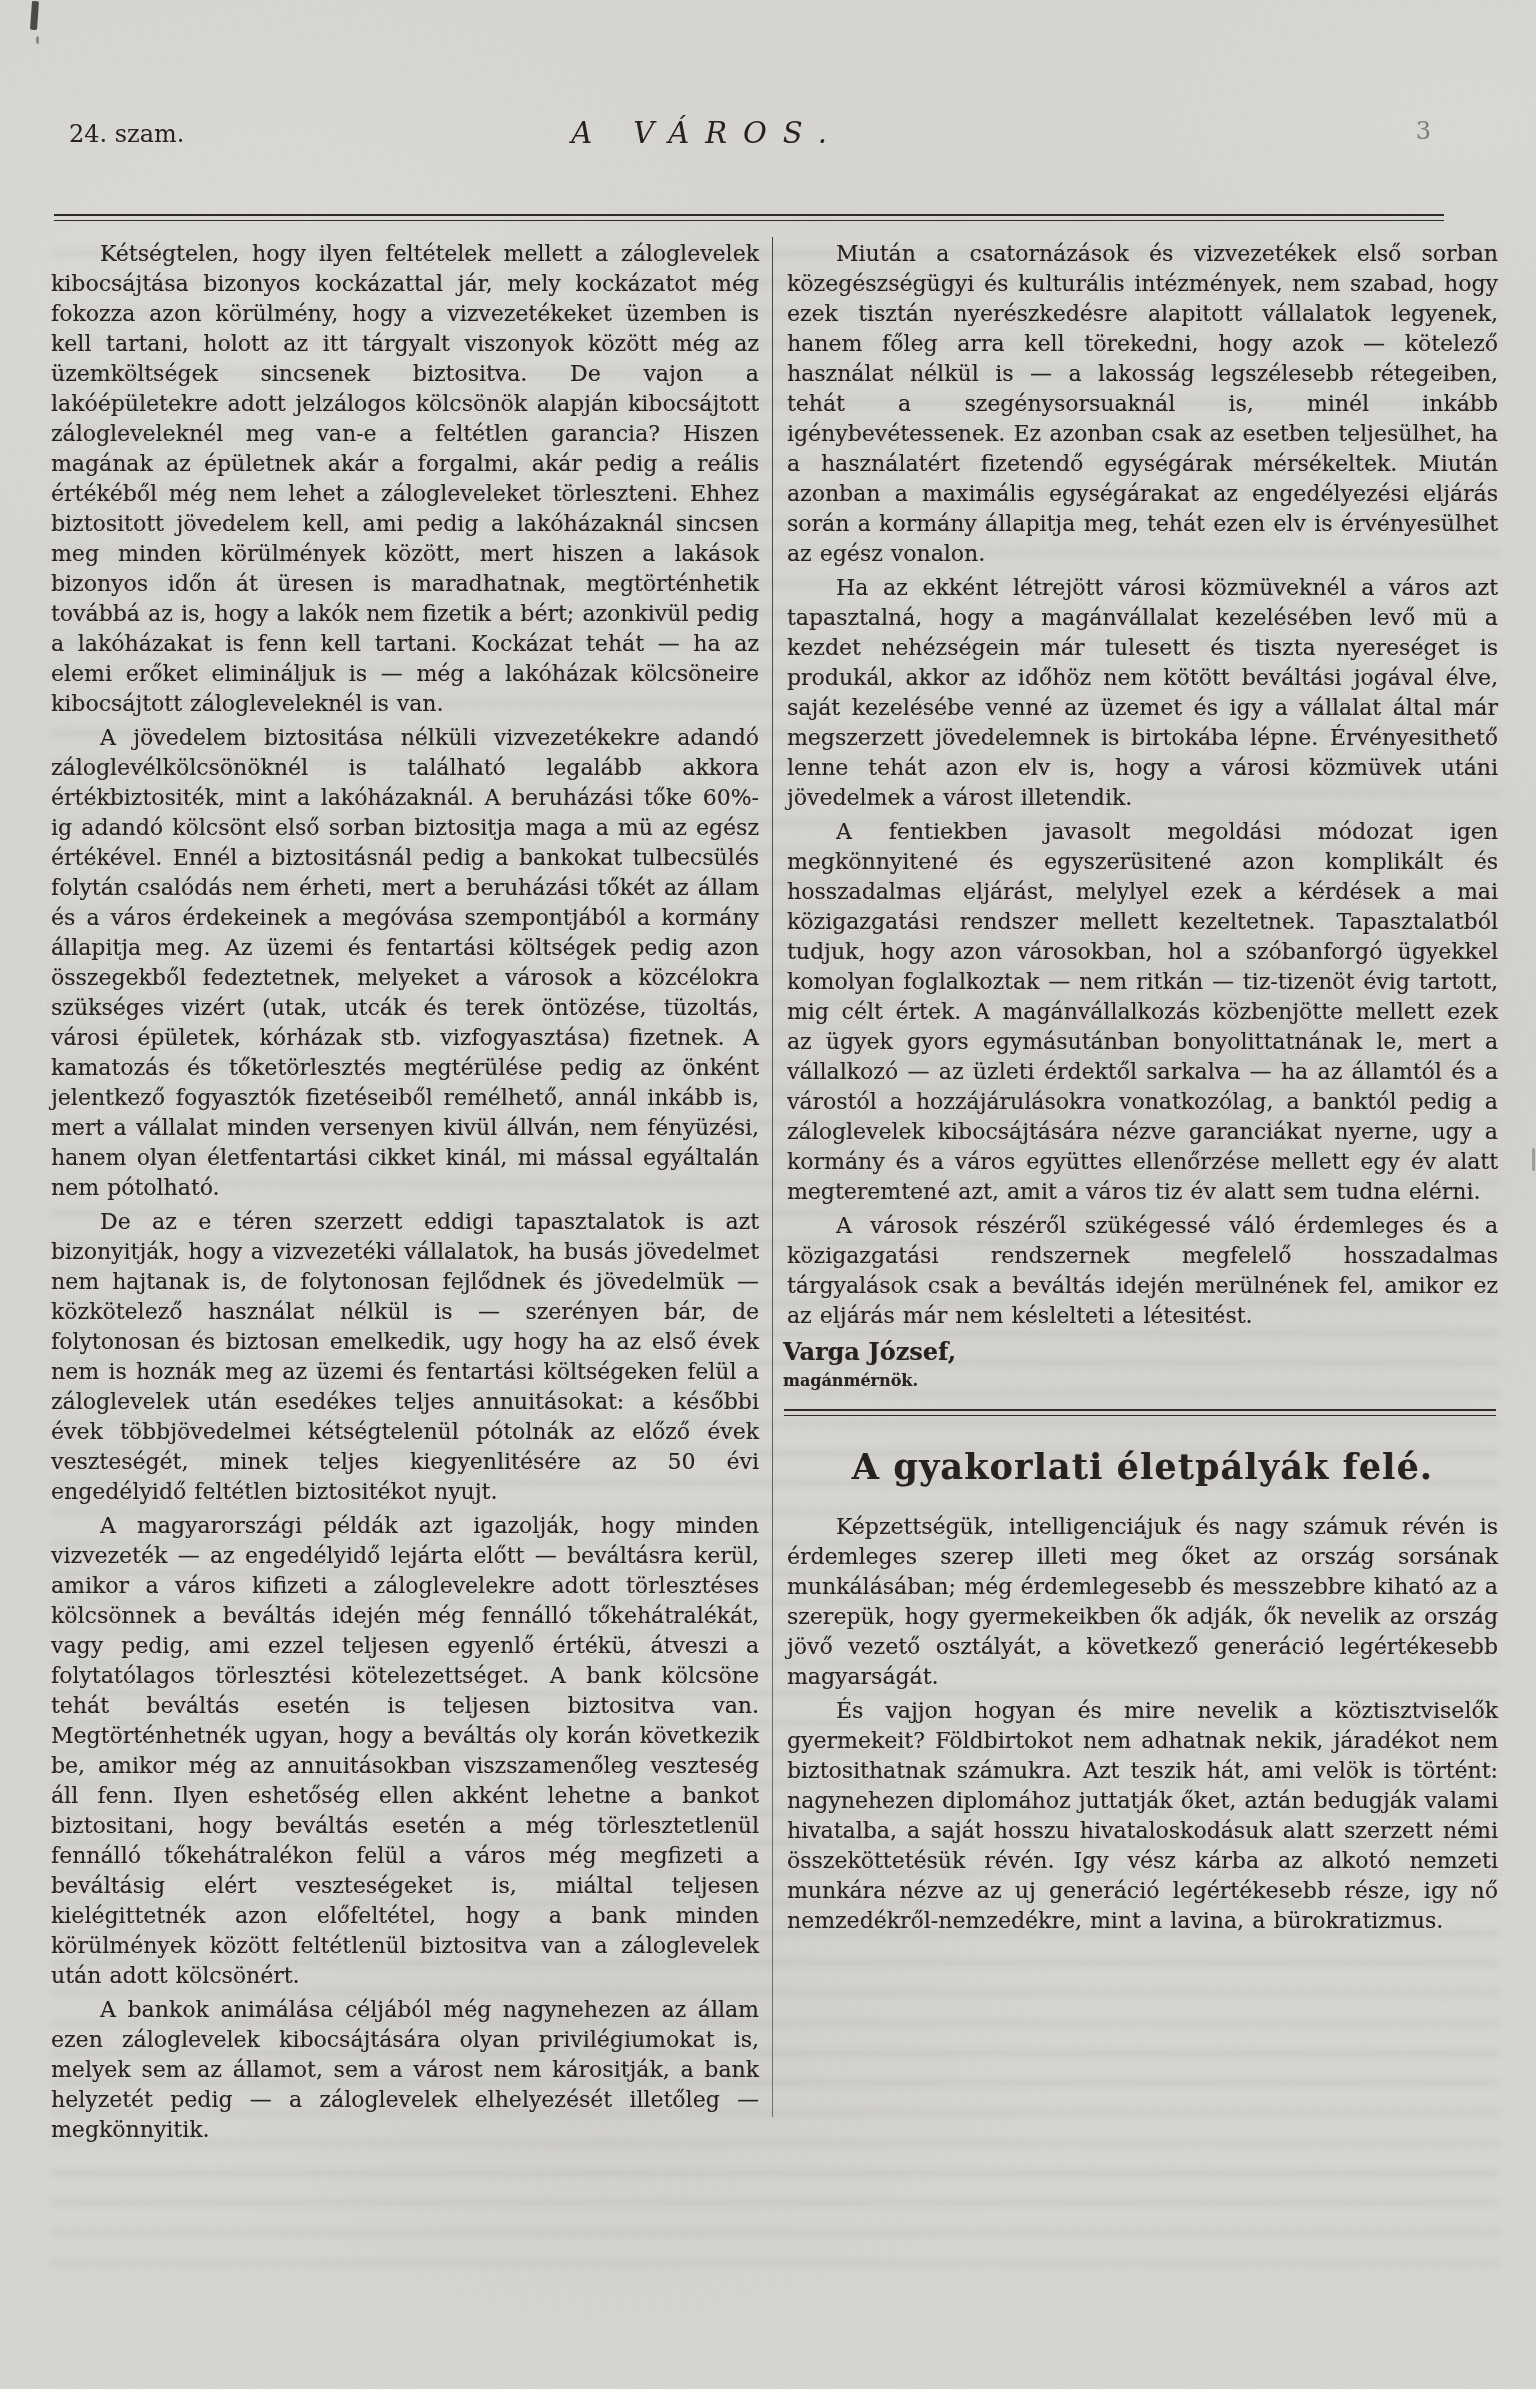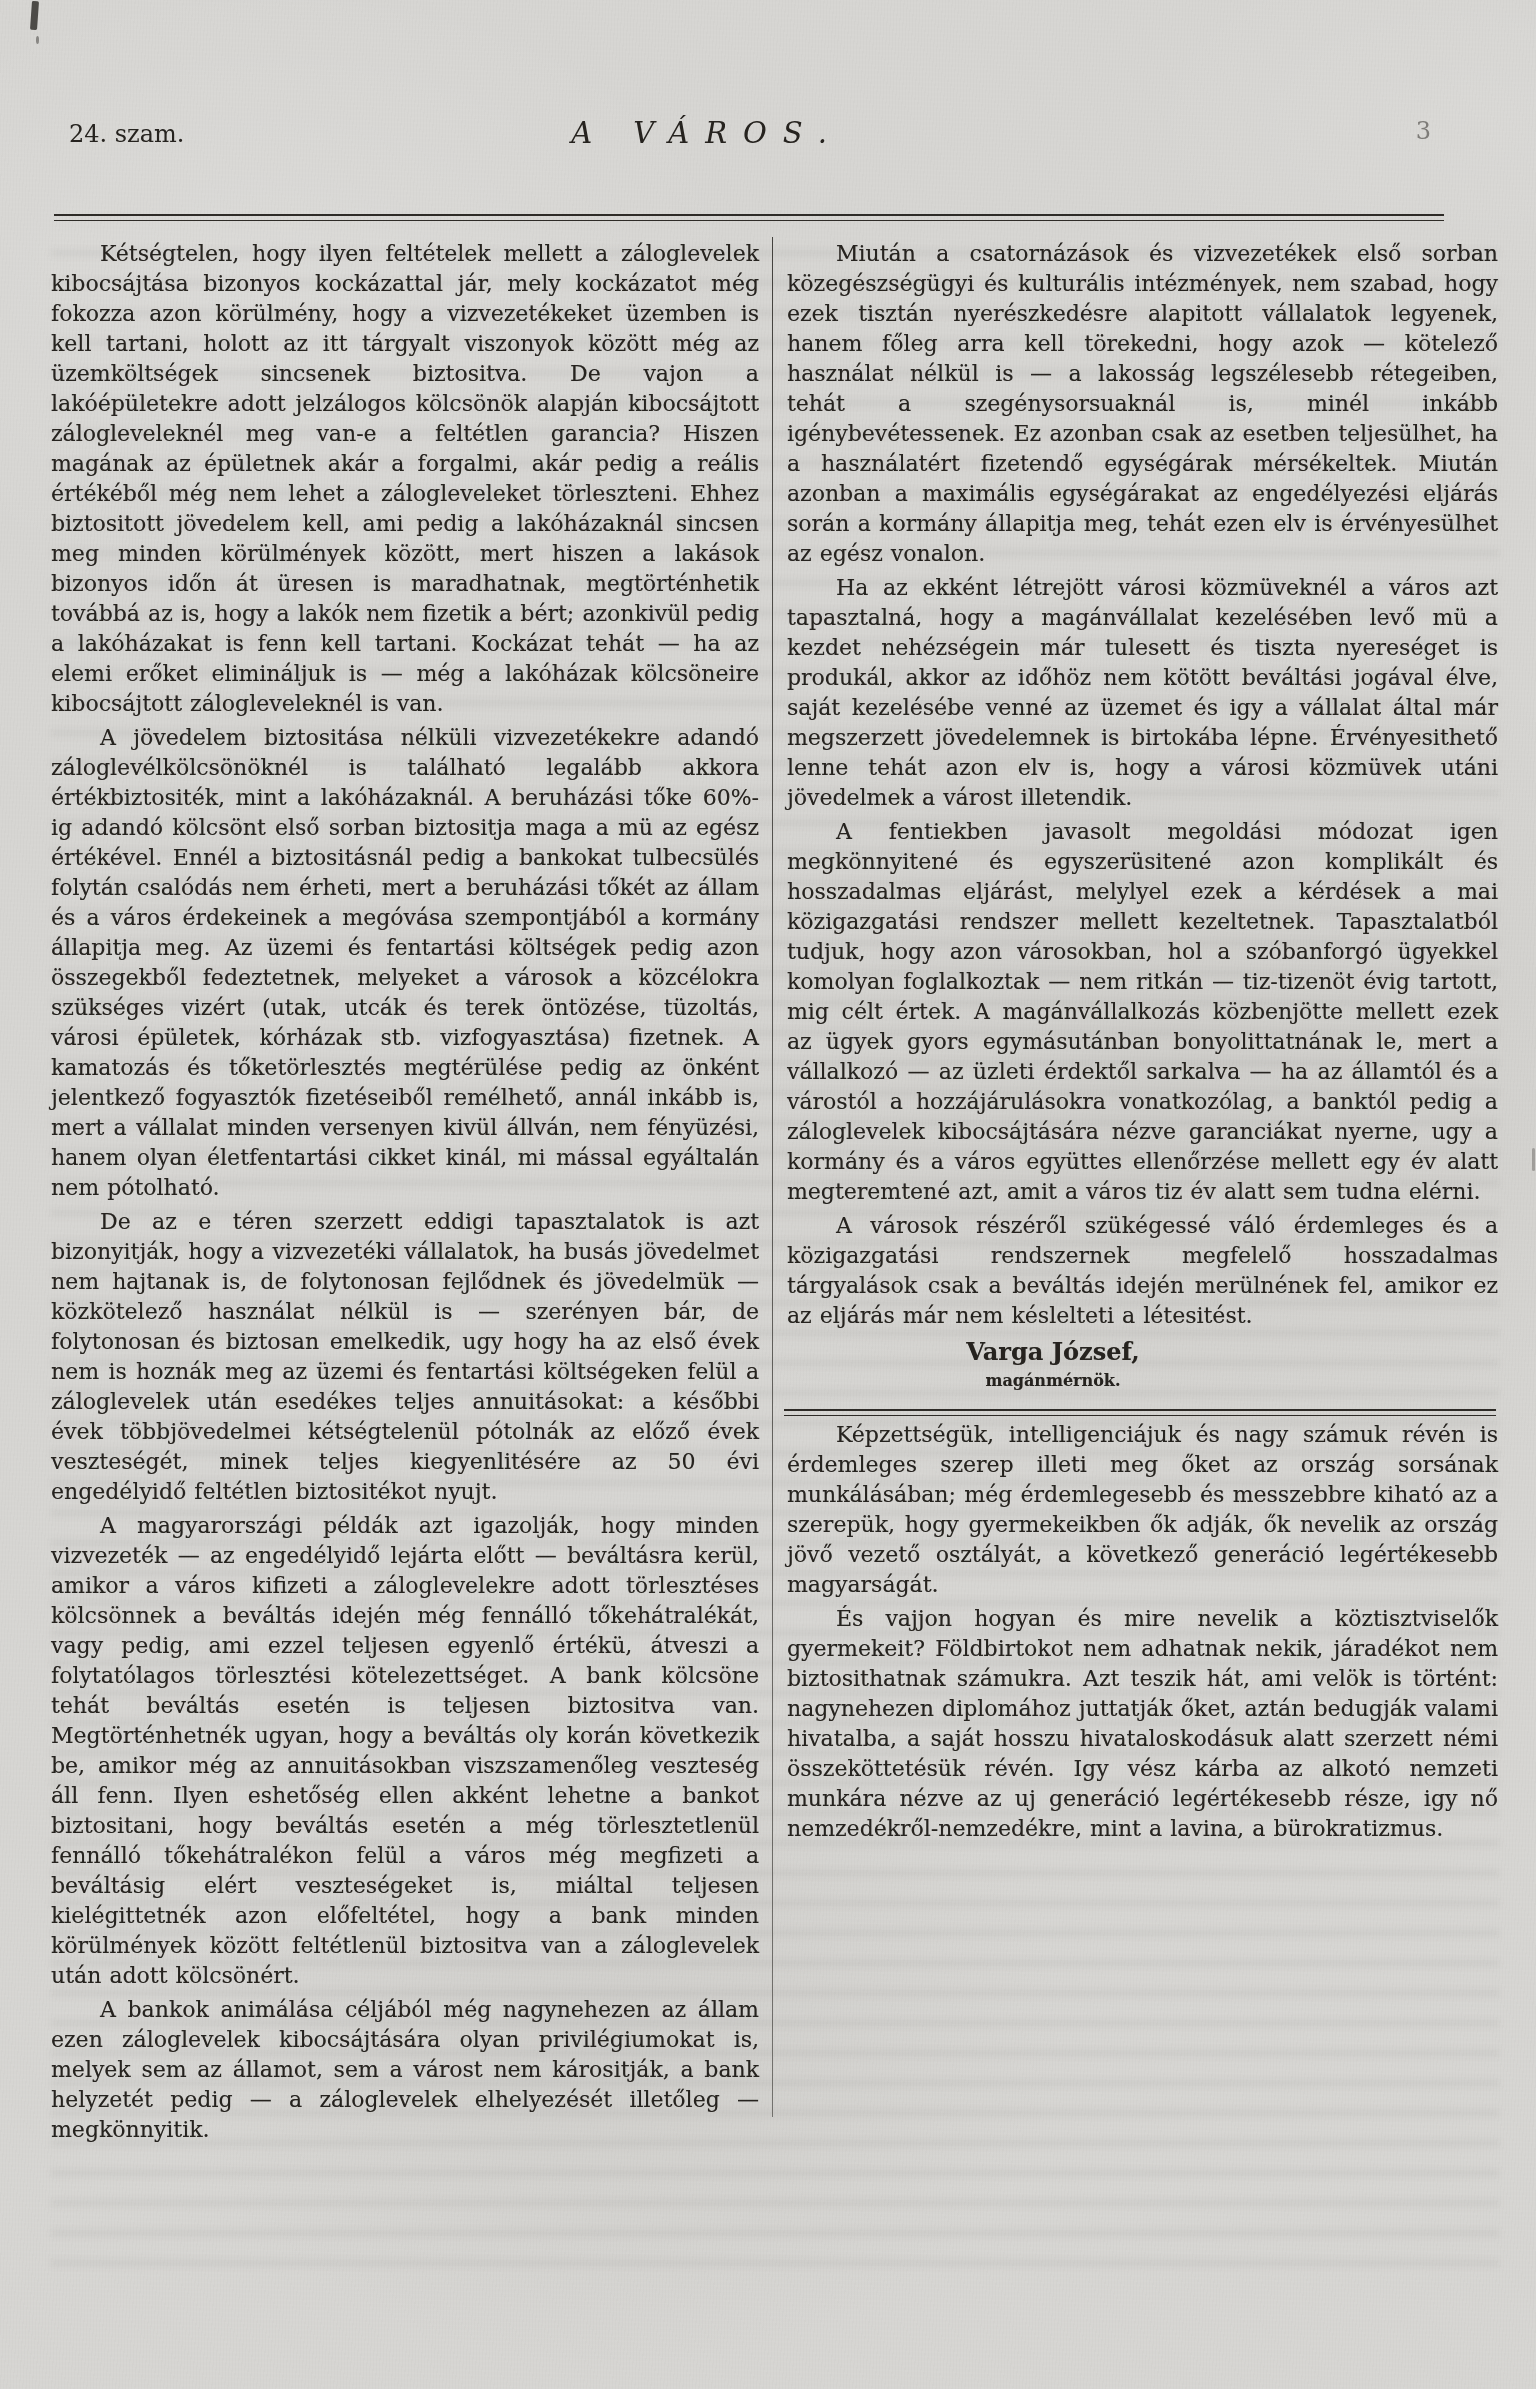--- a/index.html
+++ b/index.html
@@ -61,21 +61,21 @@
   p.body-par {
     margin: 4px;
     font-size: 22px; line-height: 30px;
     text-align: justify;
     text-indent: 49px;
     word-spacing: 1.1px;
     text-shadow: 0.2px 0.3px 0.4px rgba(38,34,30,.38);
   }
   p.continuation { text-indent: 0; }
 
-  .signature { text-align: center; padding-right: 179px; margin-top: 5.4px; }
+  .signature { text-align: left; padding-right: 179px; margin-top: 5.4px; }
   .signature-name  { font-weight: bold; font-size: 24px; line-height: 32px;
                      text-shadow: 0.2px 0.3px 0.4px rgba(38,34,30,.4); }
   .signature-title { font-size: 16px; line-height: 25px;
                      text-shadow: 0.2px 0.3px 0.3px rgba(38,34,30,.35); font-weight: bold; }
 
   .rule-col { margin: 16px 6.5px 0 1.1px; }
 
   h2.article-heading {
     margin: 30px 0 25px; text-align: center;
     font-size: 35px; font-weight: bold; letter-spacing: 1.1px; line-height: 41px;
@@ -124,20 +124,21 @@
       <p class="body-par">A fentiekben javasolt megoldási módozat igen megkönnyitené és egyszerüsitené azon komplikált és hosszadalmas eljárást, melylyel ezek a kérdések a mai közigazgatási rendszer mellett kezeltetnek. Tapasztalatból tudjuk, hogy azon városokban, hol a szóbanforgó ügyekkel komolyan foglalkoztak — nem ritkán — tiz-tizenöt évig tartott, mig célt értek. A magánvállalkozás közbenjötte mellett ezek az ügyek gyors egymásutánban bonyolittatnának le, mert a vállalkozó — az üzleti érdektől sarkalva — ha az államtól és a várostól a hozzájárulásokra vonatkozólag, a banktól pedig a záloglevelek kibocsájtására nézve garanciákat nyerne, ugy a kormány és a város együttes ellenőrzése mellett egy év alatt megteremtené azt, amit a város tiz év alatt sem tudna elérni.</p>
       <p class="body-par">A városok részéről szükégessé váló érdemleges és a közigazgatási rendszernek megfelelő hosszadalmas tárgyalások csak a beváltás idején merülnének fel, amikor ez az eljárás már nem késlelteti a létesitést.</p>
 
       <div class="signature">
         <div class="signature-name">Varga József,</div>
         <div class="signature-title">magánmérnök.</div>
       </div>
 
       <div class="double-rule rule-col"></div>
 
+      <h2 class="article-heading">A gyakorlati életpályák felé.</h2>
 
       <p class="body-par">Képzettségük, intelligenciájuk és nagy számuk révén is érdemleges szerep illeti meg őket az ország sorsának munkálásában; még érdemlegesebb és messzebbre kiható az a szerepük, hogy gyermekeikben ők adják, ők nevelik az ország jövő vezető osztályát, a következő generáció legértékesebb magyarságát.</p>
       <p class="body-par">És vajjon hogyan és mire nevelik a köztisztviselők gyermekeit? Földbirtokot nem adhatnak nekik, járadékot nem biztosithatnak számukra. Azt teszik hát, ami velök is történt: nagynehezen diplomához juttatják őket, aztán bedugják valami hivatalba, a saját hosszu hivataloskodásuk alatt szerzett némi összeköttetésük révén. Igy vész kárba az alkotó nemzeti munkára nézve az uj generáció legértékesebb része, igy nő nemzedékről-nemzedékre, mint a lavina, a bürokratizmus.</p>
     </div>
 
   </div>
 
 </div>
 
 

